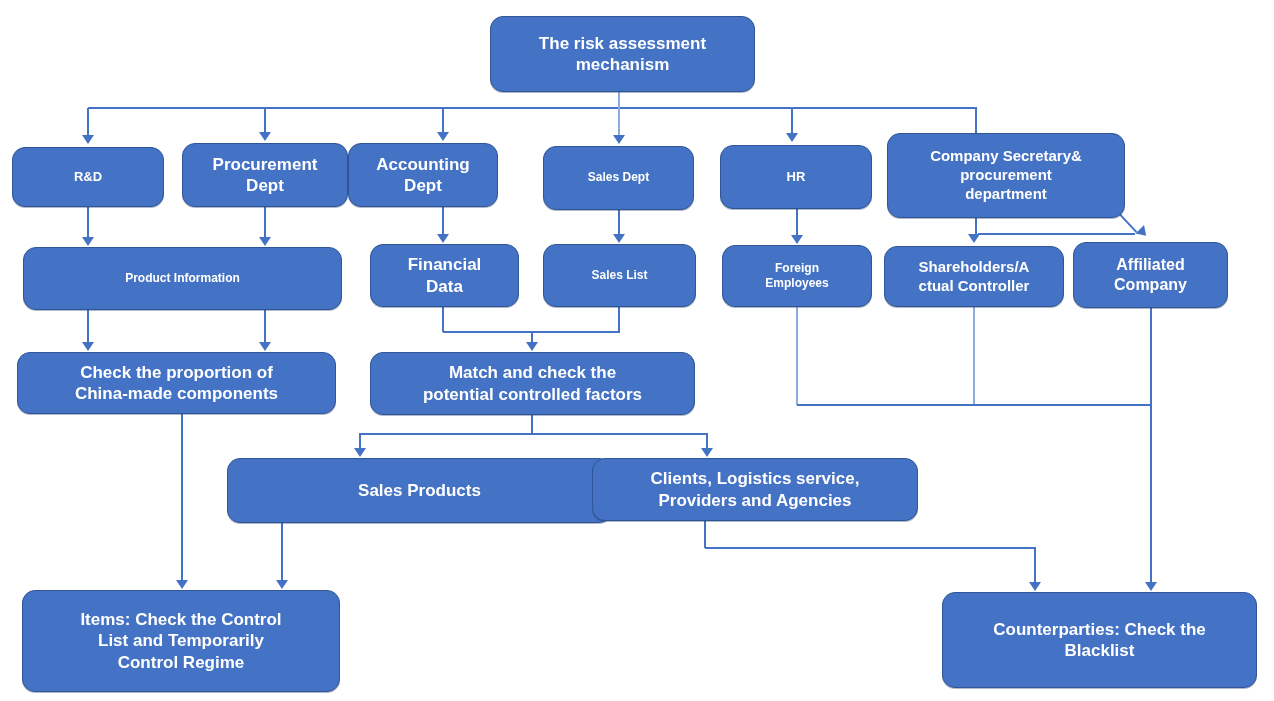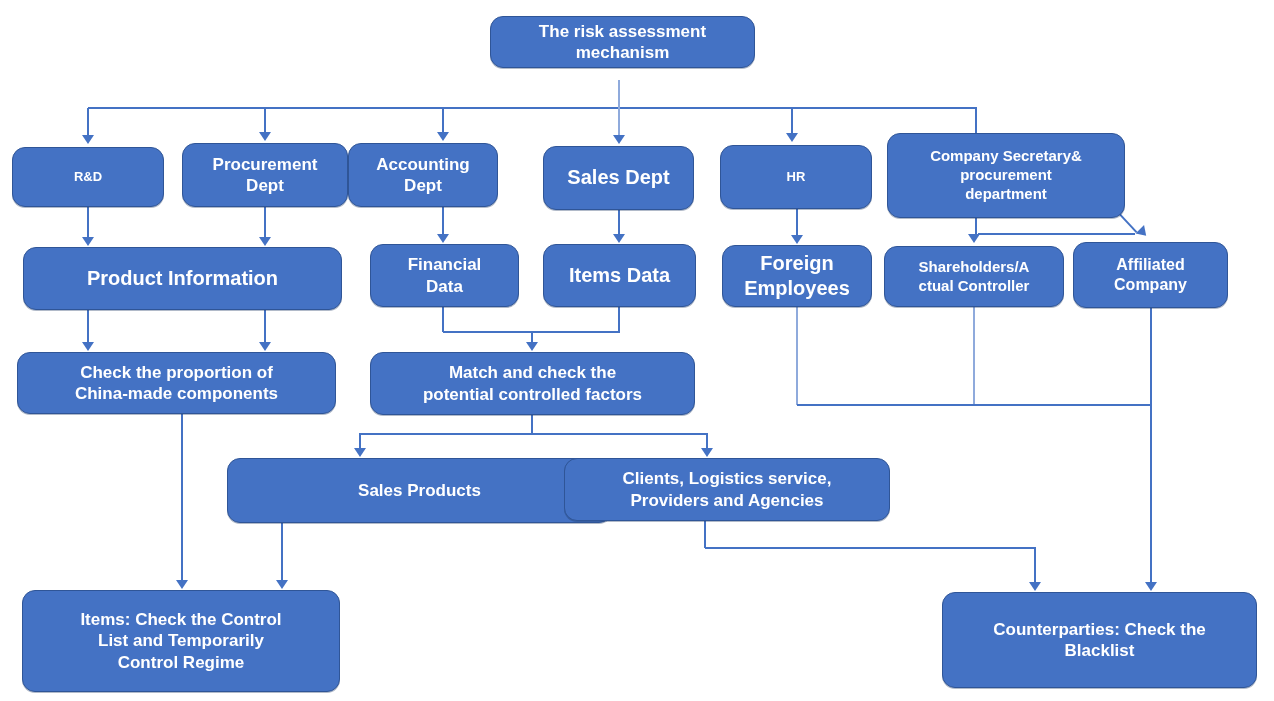--- a/index.html
+++ b/index.html
@@ -21,21 +21,21 @@
     border-radius:13px;
     color:var(--text);
     font-weight:bold;
     display:flex;align-items:center;justify-content:center;
     text-align:center;white-space:pre-line;line-height:1.26;
     box-shadow:0 1px 0 rgba(32,56,100,.35);
   }
   .fs15{font-size:15px}
   .fs16{font-size:16px}
   .fs17{font-size:17px}
-  .fs18{font-size:20px}
+  .fs18{font-size:12px}
   .fs19{font-size:13px}
   .hl,.vl,.diag{position:absolute;background:var(--line);}
   .hl{height:1.5px}
   .vl{width:1.5px}
   .diag{height:1.5px;transform-origin:0 0;}
   .light{background:var(--line-light)}
   .arr{
     position:absolute;width:0;height:0;
     border-left:6px solid transparent;
     border-right:6px solid transparent;
@@ -107,21 +107,21 @@
   <div class="arr" style="left:82px;top:342px"></div>
   <div class="arr" style="left:259px;top:342px"></div>
   <div class="arr" style="left:526px;top:342px"></div>
   <div class="arr" style="left:354px;top:448px"></div>
   <div class="arr" style="left:701px;top:448px"></div>
   <div class="arr" style="left:176px;top:580px"></div>
   <div class="arr" style="left:276px;top:580px"></div>
   <div class="arr" style="left:1029px;top:582px"></div>
   <div class="arr" style="left:1145px;top:582px"></div>
 
-  <div class="node fs17" style="left:490px;top:16px;width:265px;height:52px">The risk assessment
+  <div class="node fs17" style="left:490px;top:16px;width:265px;height:76px">The risk assessment
 mechanism</div>
 
   <div class="node fs19" style="left:12px;top:147px;width:152px;height:60px">R&amp;D</div>
 
   <div class="node fs17" style="left:182px;top:143px;width:166px;height:64px">Procurement
 Dept</div>
 
   <div class="node fs17" style="left:348px;top:143px;width:150px;height:64px">Accounting
 Dept</div>
 
@@ -131,40 +131,40 @@
 
   <div class="node fs15" style="left:887px;top:133px;width:238px;height:85px">Company Secretary&amp;
 procurement
 department</div>
 
   <div class="node fs17" style="left:370px;top:244px;width:149px;height:63px">Financial
 Data</div>
 
   <div class="node fs18" style="left:23px;top:247px;width:319px;height:63px">Product Information</div>
 
-  <div class="node fs18" style="left:543px;top:244px;width:153px;height:63px">Items Data</div>
+  <div class="node fs18" style="left:543px;top:244px;width:153px;height:63px">Sales List</div>
 
   <div class="node fs18" style="left:722px;top:245px;width:150px;height:62px">Foreign
 Employees</div>
 
   <div class="node fs15" style="left:884px;top:246px;width:180px;height:61px">Shareholders/A
 ctual Controller</div>
 
   <div class="node fs16" style="left:1073px;top:242px;width:155px;height:66px">Affiliated
 Company</div>
 
   <div class="node fs17" style="left:17px;top:352px;width:319px;height:62px">Check the proportion of
 China-made components</div>
 
   <div class="node fs17" style="left:370px;top:352px;width:325px;height:63px">Match and check the
 potential controlled factors</div>
 
   <div class="node fs17" style="left:227px;top:458px;width:385px;height:65px">Sales Products</div>
 
-  <div class="node fs17" style="left:564px;top:458px;width:326px;height:63px">Clients, Logistics service,
+  <div class="node fs17" style="left:592px;top:458px;width:326px;height:63px">Clients, Logistics service,
 Providers and Agencies</div>
 
   <div class="node fs17" style="left:22px;top:590px;width:318px;height:102px">Items: Check the Control
 List and Temporarily
 Control Regime</div>
 
   <div class="node fs17" style="left:942px;top:592px;width:315px;height:96px">Counterparties: Check the
 Blacklist</div>
 
 </div>

